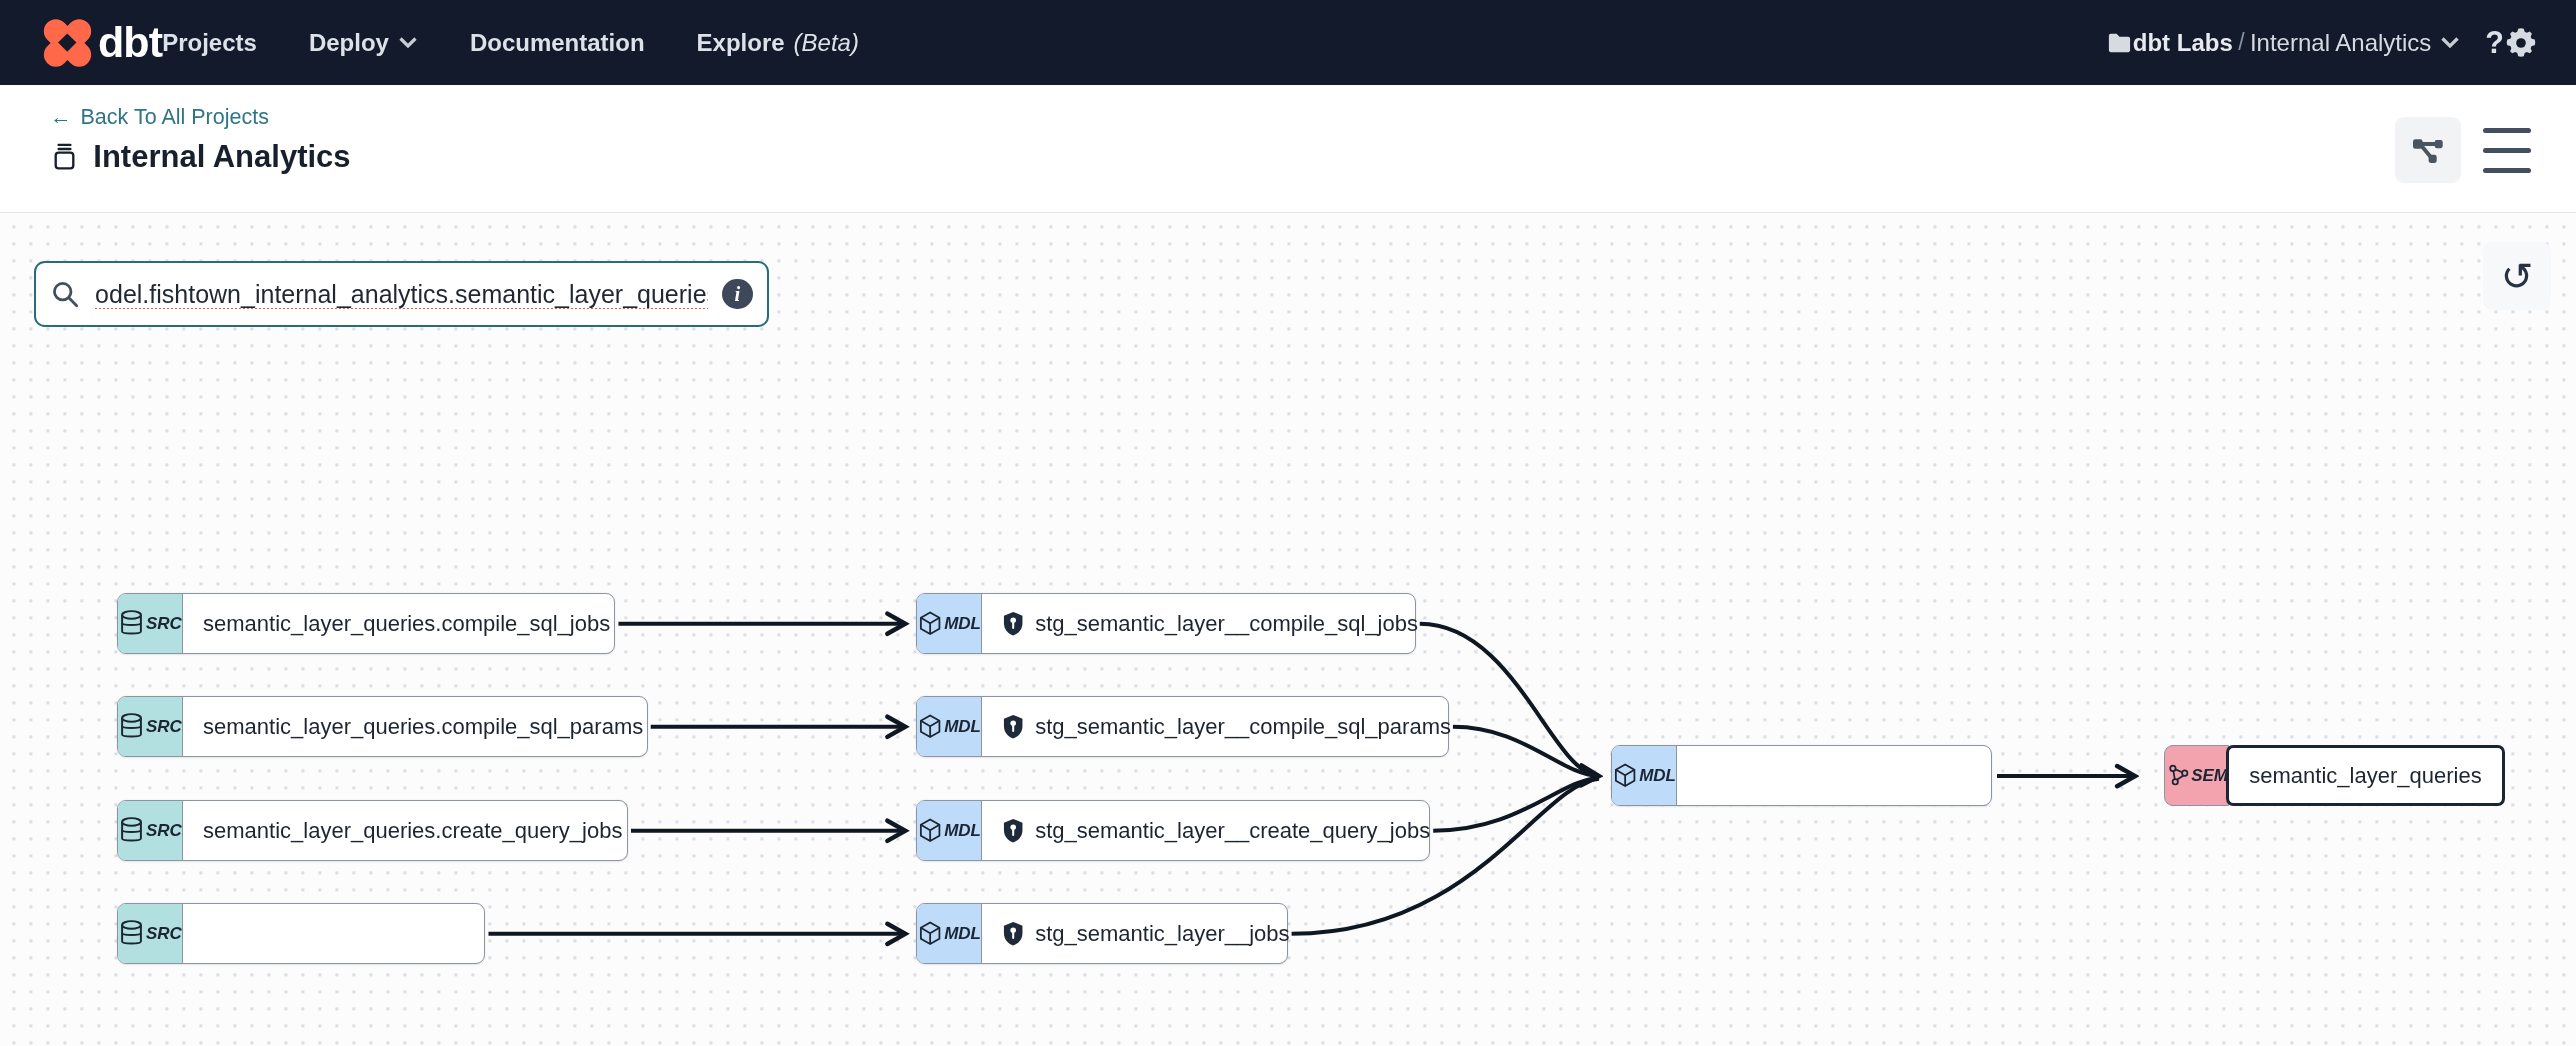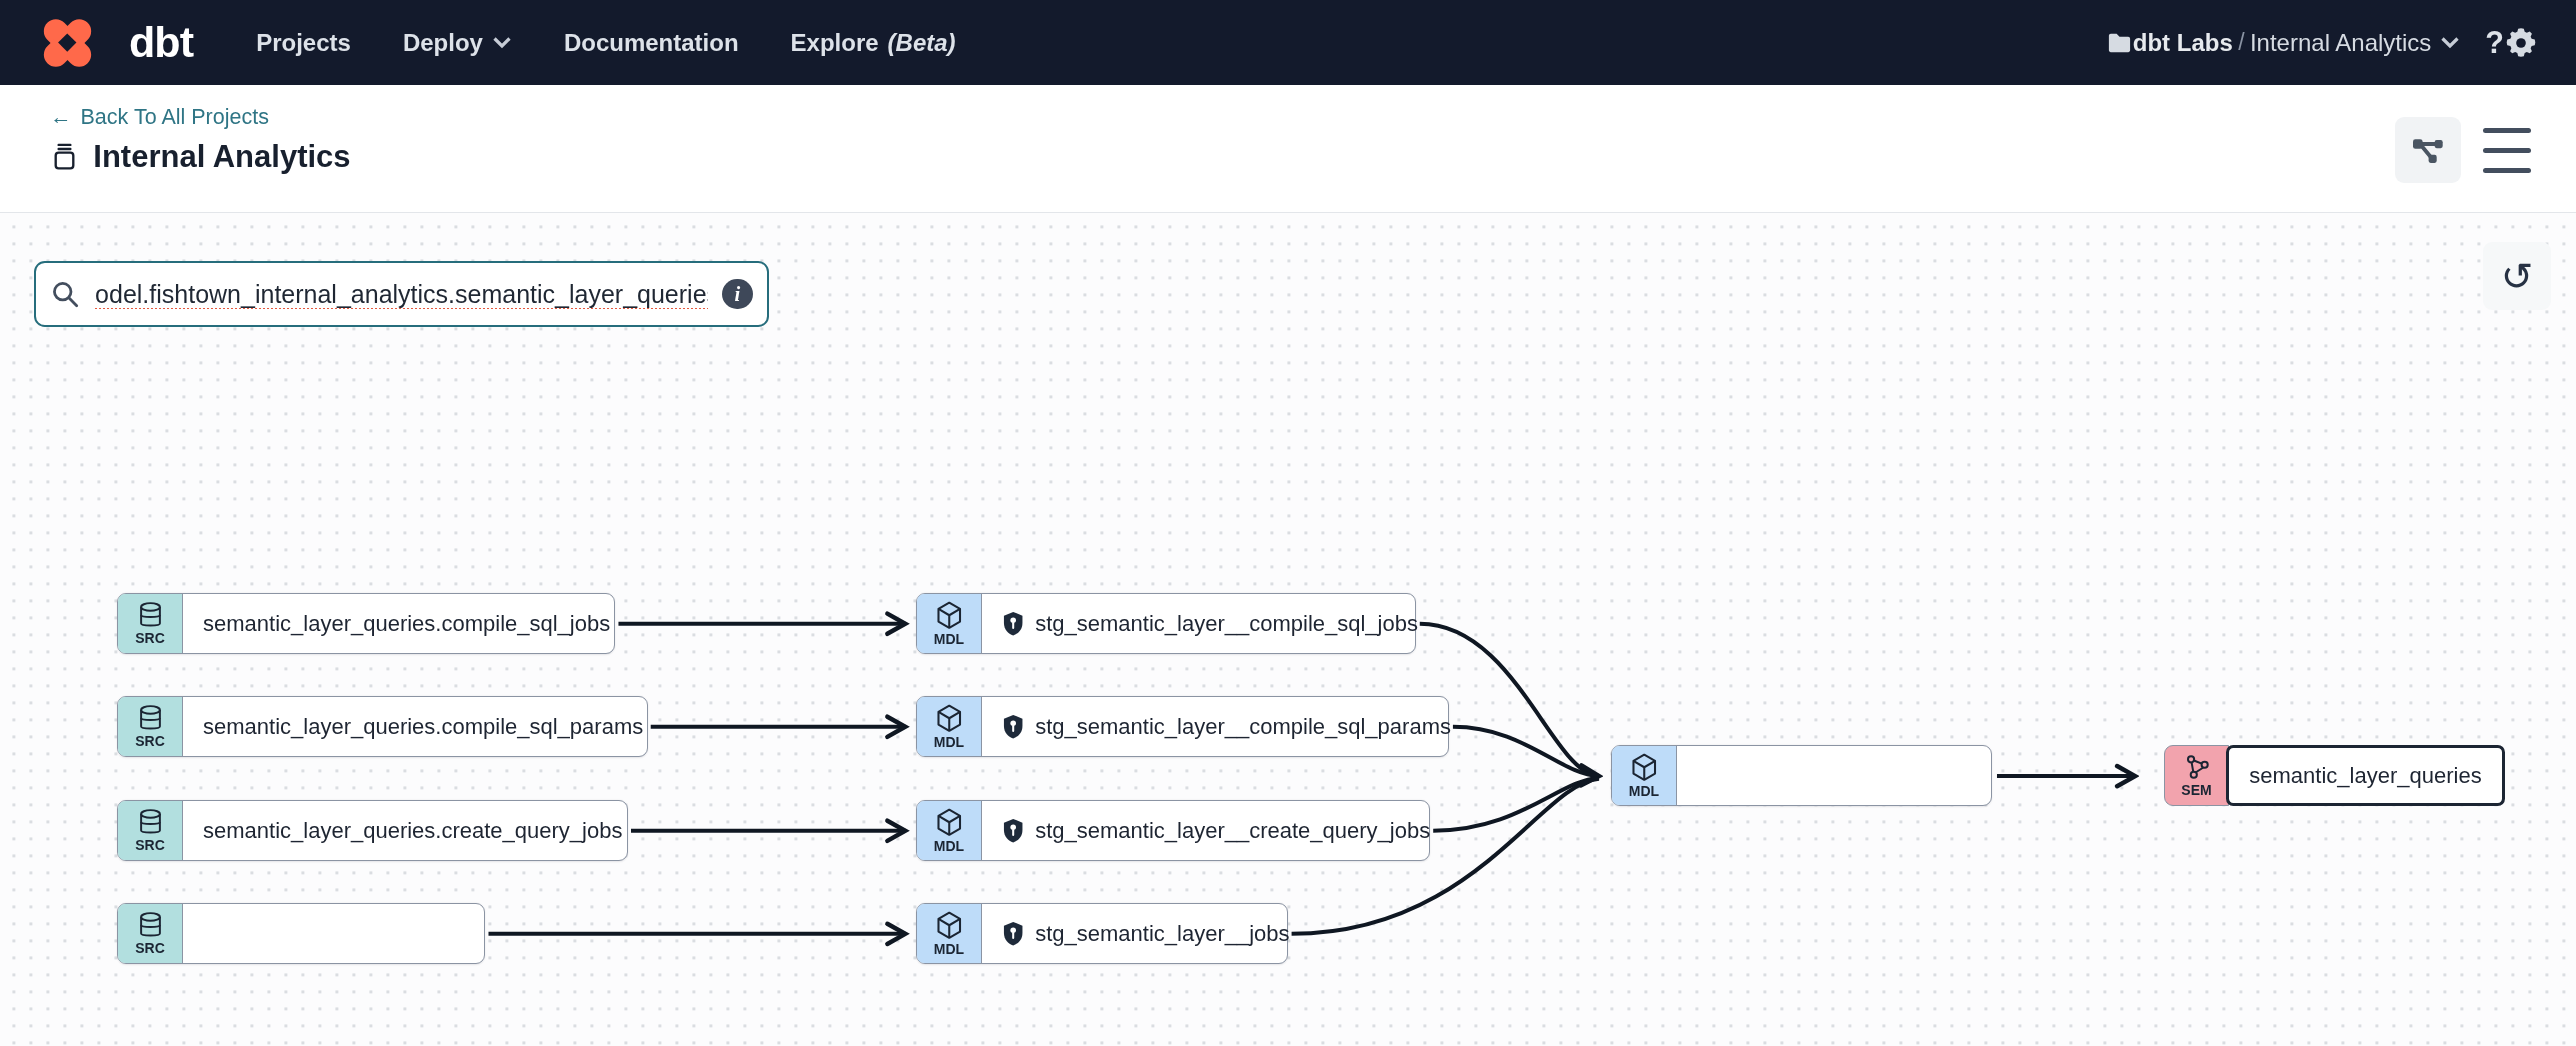--- a/index.html
+++ b/index.html
@@ -1,29 +1,29 @@
 <!DOCTYPE html>
 <html style="font-size:14.3px"><head>
 <meta charset="utf-8">
 <style>
   * { margin:0; padding:0; box-sizing:border-box; }
   html,body { width:2576px; height:1047px; background:#fff; font-family:"Liberation Sans",sans-serif; overflow:hidden; }
 
   
   .navbar { height:85px; background:#131a2c; display:flex; align-items:center; padding:0 38px; }
-  .logo-wrap { display:flex; align-items:center; gap:32px; margin-right:63px; }
+  .logo-wrap { display:flex; align-items:center; gap:1px; }
   .logo-mark { position:relative; width:59px; height:59px; }
   .logo-bar { position:absolute; left:0.9px; top:18px; width:57px; height:24px; background:#ff694a; border-radius:12.5px; }
   .logo-bar.a { transform:rotate(45deg); }
   .logo-bar.b { transform:rotate(-45deg); }
   .logo-diamond { position:absolute; left:23px; top:23px; width:12.5px; height:12.5px; background:#131a2c; transform:rotate(45deg); }
   .logo-text { color:#fff; font-size:43px; font-weight:700; letter-spacing:-0.9px; }
   .nav-menu { display:flex; align-items:center; gap:52px; }
   .nav-item { display:flex; align-items:center; gap:9px; color:#dde2e9; font-size:24px; font-weight:600; cursor:pointer; }
-  .nav-item .beta { font-style:italic; font-weight:700; }
+  .nav-item .beta { font-style:italic; font-weight:400; }
   .nav-right { margin-left:auto; display:flex; align-items:center; gap:0; color:#d6dbe2; }
   .acct { font-size:24px; font-weight:700; color:#e7eaee; }
   .crumb-sep { font-size:23px; color:#8a93a3; margin:0 5.4px; }
   .proj { font-size:24px; color:#d6dbe2; display:flex; align-items:center; gap:9px; cursor:pointer; }
   .help { font-size:30.5px; font-weight:700; color:#dde2e9; margin-left:25px; cursor:pointer; }
   .chev { width:20px; height:12.5px; }
   .chev path { stroke:#c6ccd6; stroke-width:2.6; fill:none; }
 
   
   .subheader { position:relative; height:127px; background:#fff; padding:20px 0 0 50px; }
@@ -48,23 +48,23 @@
               display:flex; align-items:center; justify-content:center; }
   .info-dot::after { content:"i"; font-family:"Liberation Serif",serif; font-style:italic; font-weight:700; font-size:20.6px; }
 
   .btn-reset { position:absolute; right:25px; top:29px; width:68px; height:68px; background:#f6f8f9; border-radius:9px;
                display:flex; align-items:center; justify-content:center; cursor:pointer; }
   .reset-glyph { font-family:"DejaVu Sans",sans-serif; font-size:39px; color:#273244; line-height:1; }
 
   
   .node { position:absolute; height:61px; display:flex; align-items:stretch; background:#fff;
           border:1.8px solid #8b94a3; border-radius:9px; box-shadow:0 0.9px 1.8px rgba(16,24,40,.10); cursor:pointer; }
-  .badge { width:65px; flex:0 0 auto; display:flex; flex-direction:column; align-items:center; justify-content:center;
+  .badge { width:65px; flex:0 0 auto; display:flex; flex-direction:row; align-items:center; justify-content:center;
            gap:0.9px; border-right:1.8px solid #8b94a3; border-radius:7.2px 0 0 7.2px;
-           font-size:14px; font-weight:600; color:#1b2533; }
+           font-size:17px; font-weight:600; color:#1b2533;font-style:italic; }
   .badge.src { background:#b2dfdf; }
   .badge.mdl { background:#bedcf9; }
   .badge.sem { background:#f2a3ad; }
   .node-body { display:flex; align-items:center; gap:10.8px; padding:0 20px; font-size:22px; color:#1e2532; white-space:nowrap; }
   .node.sem-node { border:none; box-shadow:none; background:transparent;margin-left:20px; }
   .node.sem-node .badge { border:1.8px solid #8b94a3; border-radius:9px 0 0 9px; }
   .node.sem-node .node-body { background:#fff; border:3.6px solid #1c2533; border-radius:7.2px; margin-left:-2.7px; }
 
   .edges { position:absolute; left:0; top:0; }
   .icon { display:block; }

